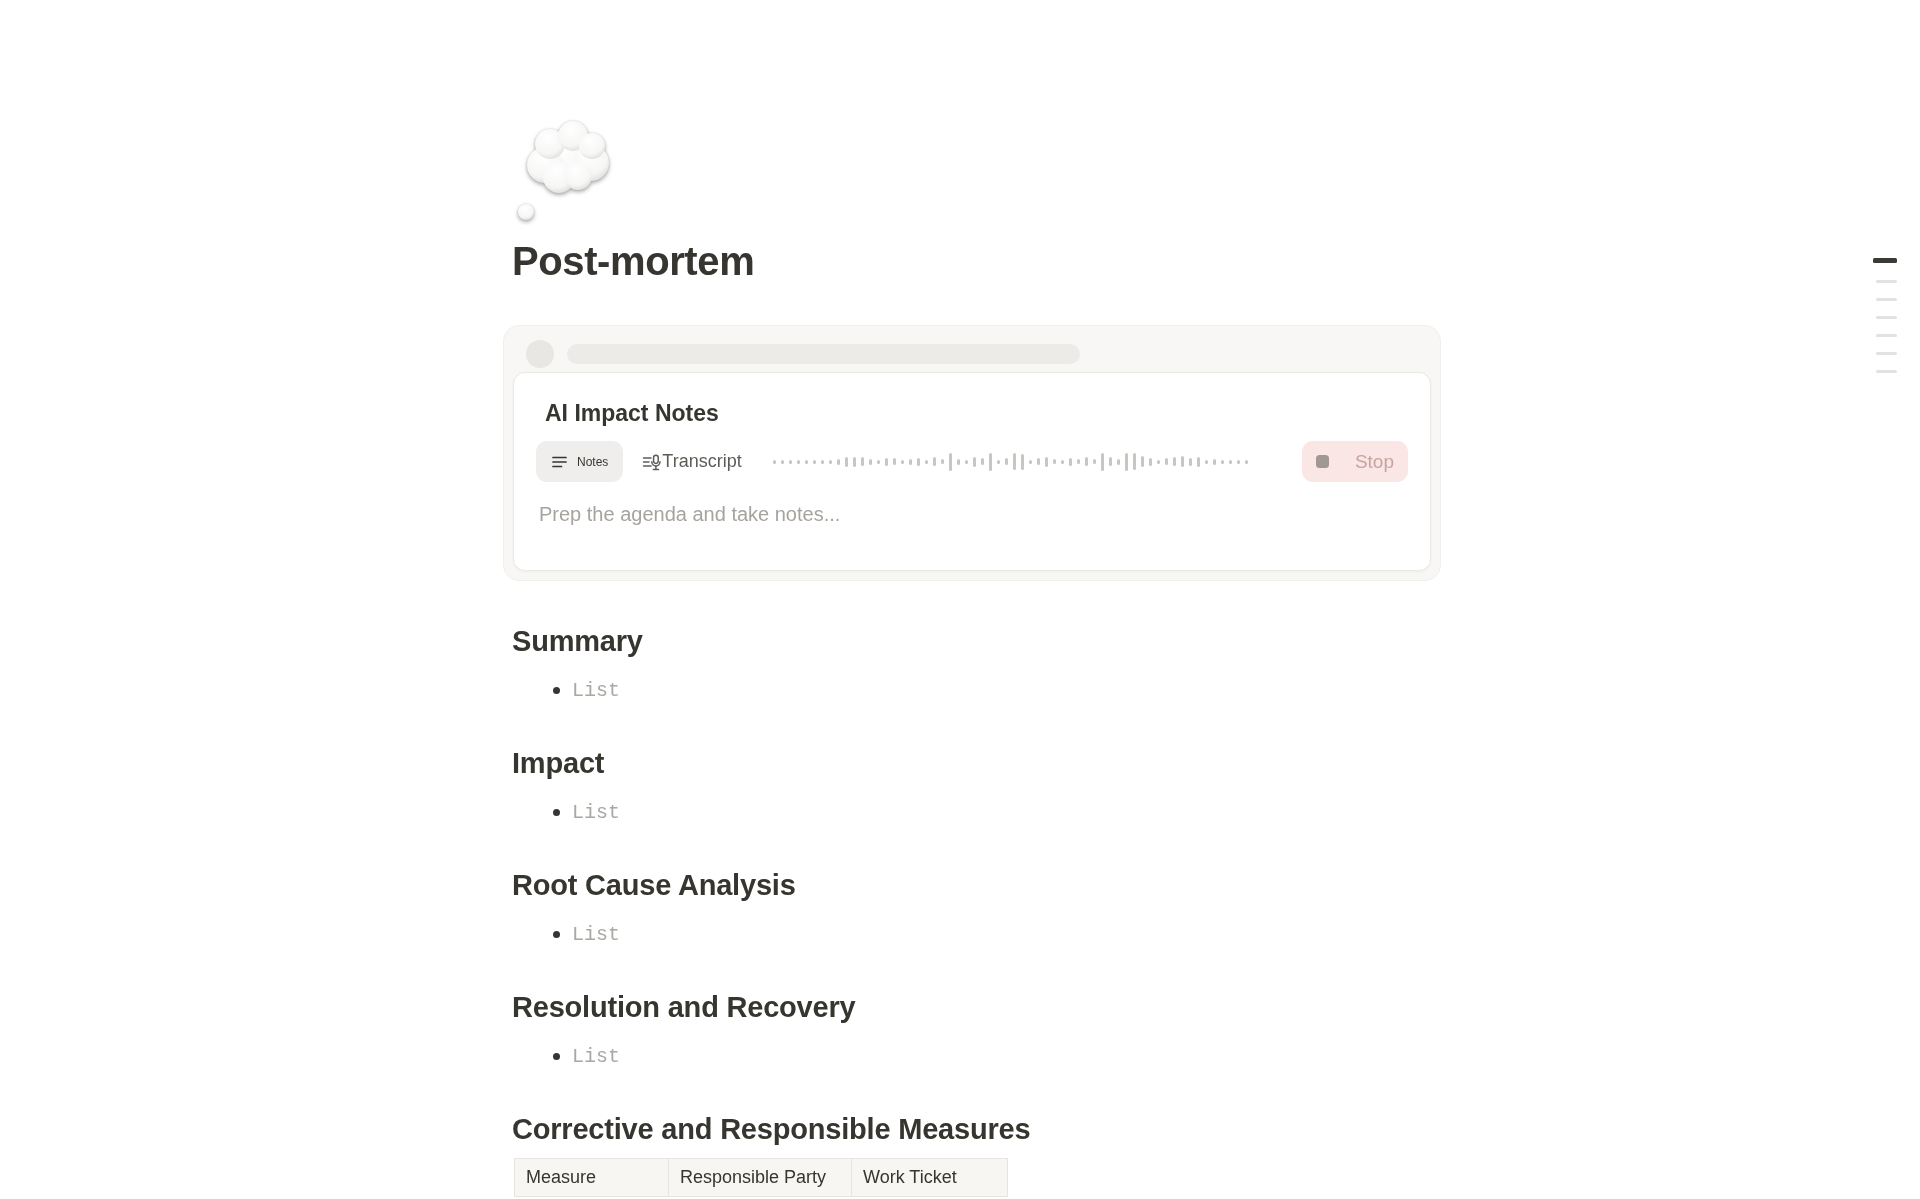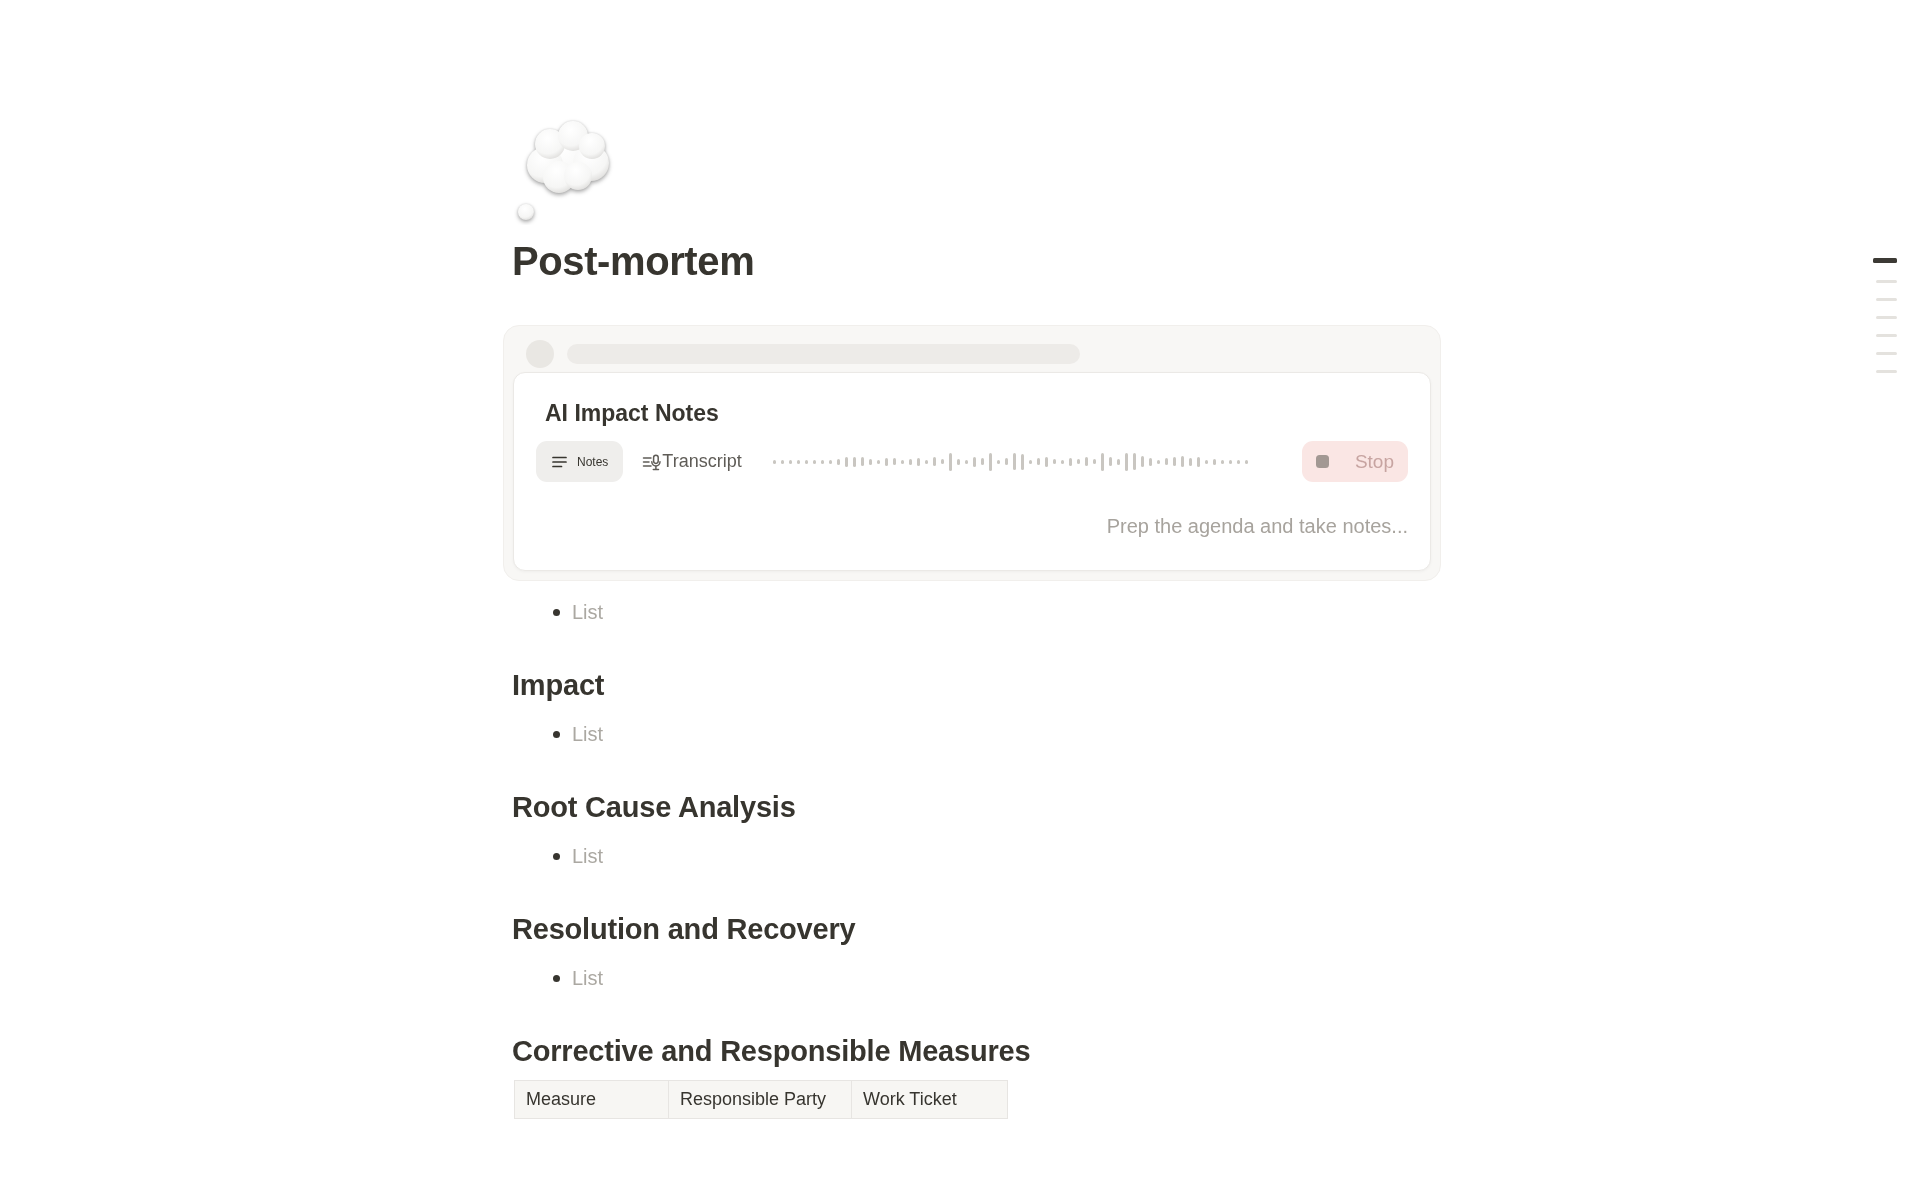--- a/index.html
+++ b/index.html
@@ -134,45 +134,45 @@
     font-size: 19px;
     cursor: pointer;
     flex: none;
   }
   .stop-square {
     width: 13px; height: 13px;
     border-radius: 3.5px;
     background: var(--stop-icon, #a29893);
   }
   .card-placeholder {
-    margin-top: 32px;
+    margin-top: 20px;
     margin-left: 3px;
     font-size: 20px;
     line-height: 24px;
     color: #a7a39d;
     cursor: text;
-    text-align: right;
   }
 
   
   .section-heading {
     margin-top: 43px;
     font-size: 29px;
     line-height: 35px;
     font-weight: 700;
     letter-spacing: -0.2px;
     color: #37352f;
   }
   .bullet-row {
     margin-top: 19px;
     display: flex;
     align-items: center;
     padding-left: 41px;
     height: 25px;
     cursor: text;
+    font-family: Liberation Mono, monospace;
   }
   .bullet-dot {
     width: 7px; height: 7px;
     border-radius: 50%;
     background: #37352f;
     flex: none;
   }
   .bullet-text {
     margin-left: 12px;
     font-size: 20px;
@@ -351,20 +351,21 @@
           </div>
         <div class="stop-btn">
           <span class="stop-square"></span>
           <span>Stop</span>
         </div>
       </div>
       <div class="card-placeholder">Prep the agenda and take notes...</div>
     </div>
   </div>
 
+  <h2 class="section-heading">Summary</h2>
   <div class="bullet-row">
     <span class="bullet-dot"></span>
     <span class="bullet-text">List</span>
   </div>
 
   <h2 class="section-heading">Impact</h2>
   <div class="bullet-row">
     <span class="bullet-dot"></span>
     <span class="bullet-text">List</span>
   </div>

